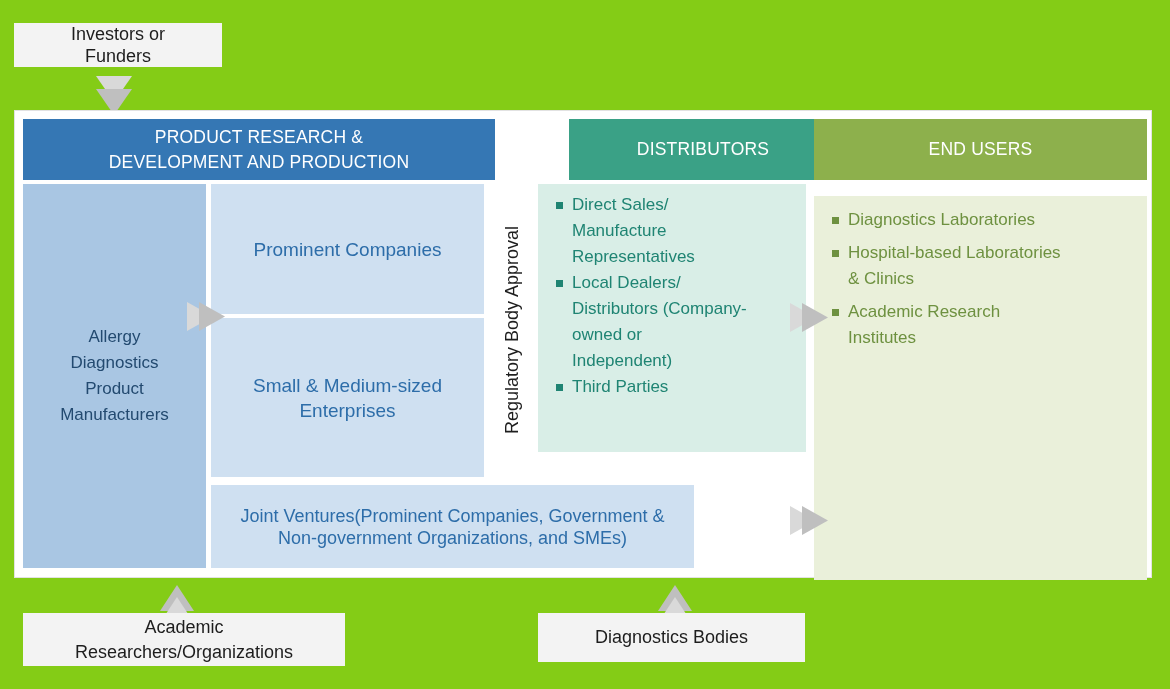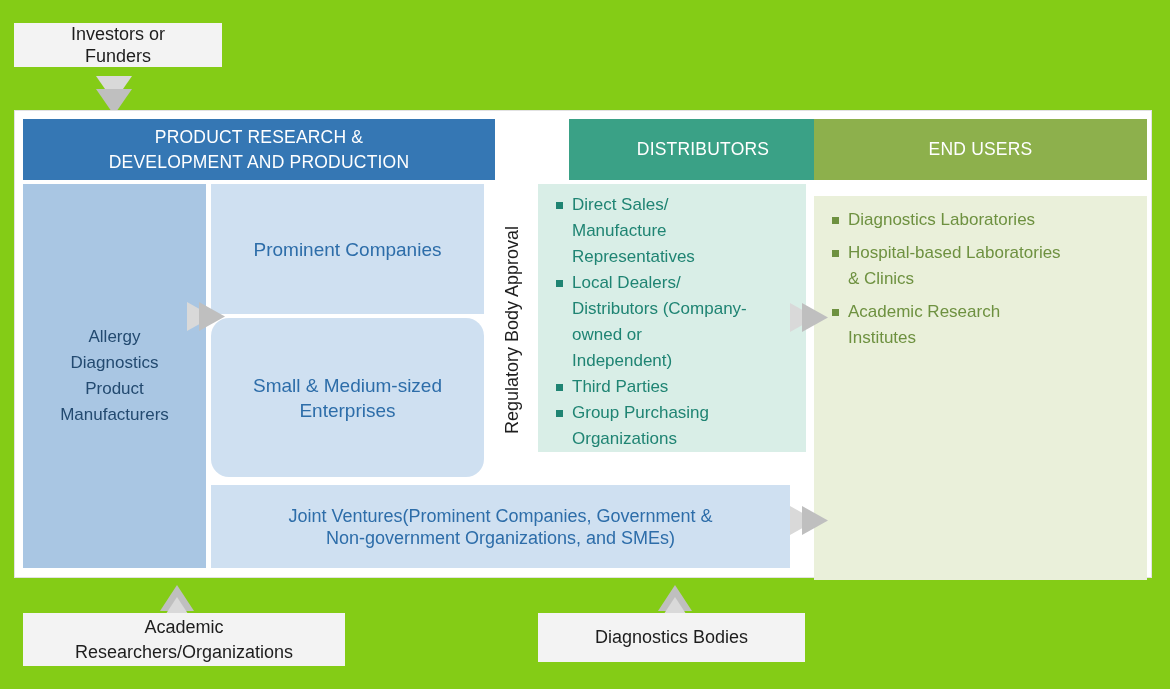--- a/index.html
+++ b/index.html
@@ -21,22 +21,22 @@
     background:#ffffff; border:1px solid #e2e2e2; box-sizing:border-box;
   }
   #rd-header        { left:23px;  top:119px; width:472px; height:61px; background:var(--rd_header_bg); }
   #dist-header      { left:569px; top:119px; width:268px; height:61px; background:var(--distributors_header_bg); }
   #end-header       { left:814px; top:119px; width:333px; height:61px; background:var(--end_users_header_bg); }
   #manufacturers-box{ left:23px;  top:184px; width:183px; height:384px; background:var(--manufacturers_bg);
                       color:var(--manufacturers_text); font-size:17px; line-height:26px; }
   #prominent-box    { left:211px; top:184px; width:273px; height:130px; background:var(--light_blue_bg);
                       color:var(--blue_text); font-size:19px; line-height:25px; }
   #sme-box          { left:211px; top:318px; width:273px; height:159px; background:var(--light_blue_bg);
-                      color:var(--blue_text); font-size:19px; line-height:25px;border-radius:18px; }
-  #jv-box           { left:211px; top:485px; width:579px; height:83px; background:var(--light_blue_bg);
+                      color:var(--blue_text); font-size:19px; line-height:25px; }
+  #jv-box           { left:211px; top:485px; width:483px; height:83px; background:var(--light_blue_bg);
                       color:var(--blue_text); font-size:18px; line-height:22px; }
   #vertical-label {
     position:absolute; left:512px; top:330px; transform:translate(-50%,-50%) rotate(-90deg);
     white-space:nowrap; color:#1e1e1e; font-size:18px;
   }
   .list-body { position:absolute; box-sizing:border-box; margin:0; padding:0; list-style:none; }
   #dist-body {
     left:538px; top:184px; width:268px; height:268px; background:var(--distributors_body_bg);
     color:var(--distributors_text); font-size:17px; line-height:26px; padding:8px 8px 0 18px;
   }
@@ -115,25 +115,20 @@
       <span class="bullet"></span>
       <span class="li-text">Local Dealers/
 Distributors (Company-
 owned or
 Independent)</span>
     </li>
     <li>
       <span class="bullet"></span>
       <span class="li-text">Third Parties</span>
     </li>
-    <li>
-      <span class="bullet"></span>
-      <span class="li-text">Group Purchasing
-Organizations</span>
-    </li>
   </ul>
 
   <ul id="end-body" class="list-body">
     <li>
       <span class="bullet"></span>
       <span class="li-text">Diagnostics Laboratories</span>
     </li>
     <li>
       <span class="bullet"></span>
       <span class="li-text">Hospital-based Laboratories

